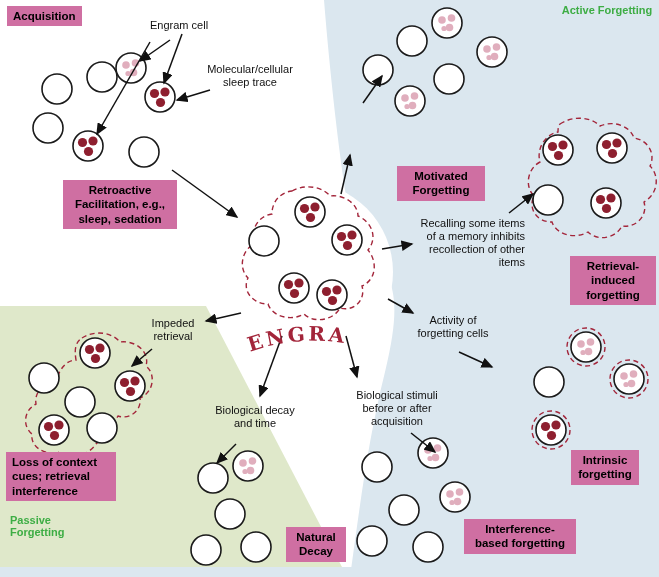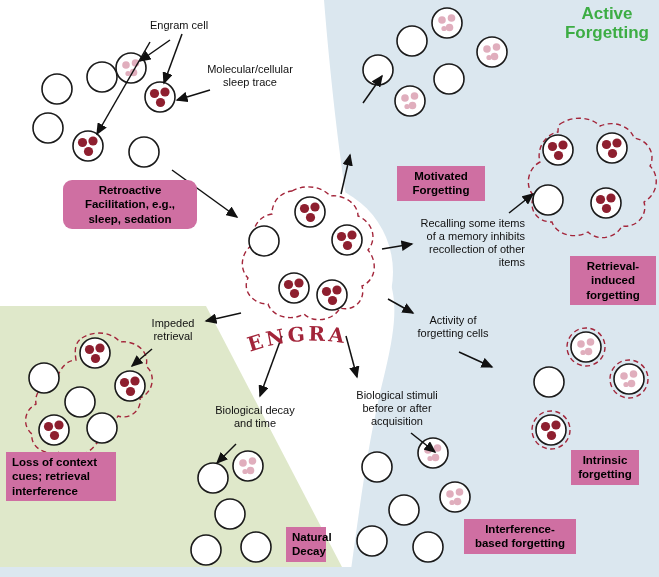--- a/index.html
+++ b/index.html
@@ -17,21 +17,21 @@
   .dash  { fill:none; stroke:var(--engram-red, #a3253a); stroke-width:1.4; stroke-dasharray:5 3.5; }
   .arrow { stroke:#111; stroke-width:1.5; fill:none; }
   .engram-word { font-family:"DejaVu Serif", serif; font-weight:bold; font-size:20px;
                  letter-spacing:3px; fill:var(--engram-red, #a3253a); }
 
   .lbl { position:absolute; font-size:11px; line-height:1.18; color:#111; }
   .center { text-align:center; }
   .pinkbox { position:absolute; background:var(--label-box, #cf6fa2); color:#000;
              font-weight:bold; font-size:11.5px; line-height:1.25; padding:3px 6px; }
   .heading { position:absolute; color:var(--heading-green, #3dad44); font-weight:bold;
-             font-size:17px; line-height:1.12; }
+             font-size:11px; line-height:1.12; }
 </style>
 </head>
 <body>
 
 <div id="stage">
 
   <svg width="659" height="577" viewBox="0 0 659 577">
     <defs>
       <g id="tdots">
         <circle cx="-5.5" cy="-3.5" r="4.6"></circle>
@@ -270,31 +270,33 @@
       <path class="arrow" marker-end="url(#ah)" d="M236,444 L217,463"></path>
       <path class="arrow" marker-end="url(#ah)" d="M241,313 L206,321"></path>
       <path class="arrow" marker-end="url(#ah)" d="M152,349 L132,366"></path>
     </g>
 
     <text class="engram-word">
       <textPath href="#engramArc">ENGRAM</textPath>
     </text>
   </svg>
 
-  <div class="pinkbox center" style="left:63px; top:180px; width:134px;border-radius:9px;">Retroactive Facilitation, e.g., sleep, sedation</div>
+  <div class="pinkbox" style="left:7px; top:6px;">Acquisition</div>
+  <div class="pinkbox center" style="left:63px; top:180px; width:114px;">Retroactive Facilitation, e.g., sleep, sedation</div>
   <div class="pinkbox center" style="left:397px; top:121px; width:88px;margin-top:45px;">Motivated Forgetting</div>
   <div class="pinkbox center" style="left:570px; top:256px; width:86px;">Retrieval-induced forgetting</div>
   <div class="pinkbox center" style="left:571px; top:450px; width:68px;">Intrinsic forgetting</div>
   <div class="pinkbox center" style="left:464px; top:519px; width:112px;">Interference-based forgetting</div>
-  <div class="pinkbox center" style="left:286px; top:527px; width:40px;">Natural Decay</div>
+  <div class="pinkbox center" style="left:286px; top:527px; width:60px;">Natural Decay</div>
   <div class="pinkbox" style="left:6px; top:452px; width:110px;">Loss of context cues; retrieval interference</div>
 
   <div class="lbl" style="left:150px; top:19px;">Engram cell</div>
   <div class="lbl center" style="left:196px; top:63px; width:108px;">Molecular/cellular sleep trace</div>
   <div class="lbl center" style="left:417px; top:217px; width:108px;text-align:right;">Recalling some items of a memory inhibits recollection of other items</div>
   <div class="lbl center" style="left:417px; top:314px; width:72px;">Activity of forgetting cells</div>
   <div class="lbl center" style="left:342px; top:389px; width:110px;">Biological stimuli before or after acquisition</div>
   <div class="lbl center" style="left:137px; top:317px; width:72px;">Impeded retrieval</div>
   <div class="lbl center" style="left:210px; top:404px; width:90px;">Biological decay and time</div>
 
   <div class="heading center" style="left:560px; top:4px; width:94px;">Active Forgetting</div>
+  <div class="heading" style="left:10px; top:514px; width:96px;">Passive Forgetting</div>
 
 </div>
 
 </body></html>

